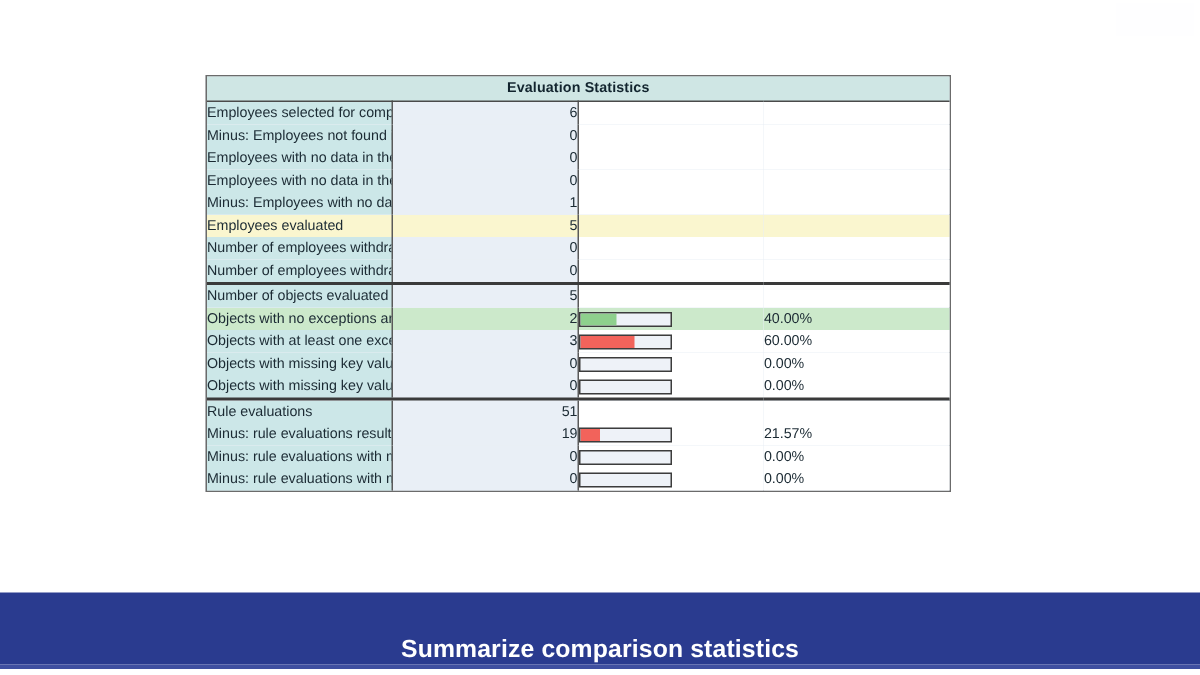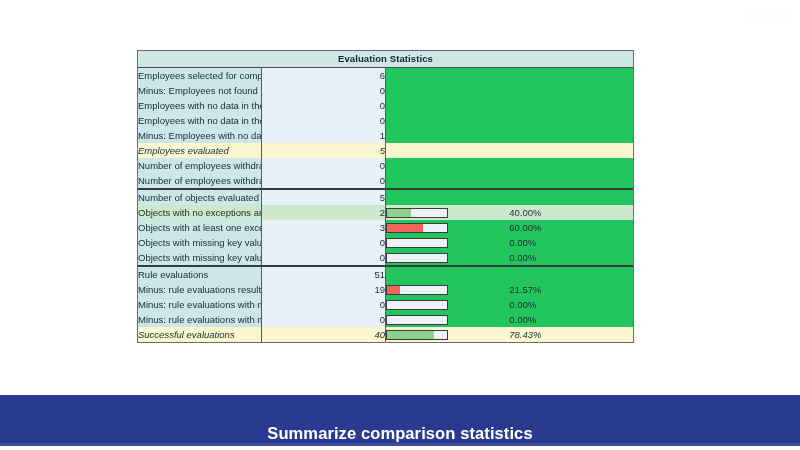--- a/index.html
+++ b/index.html
@@ -86,23 +86,23 @@
     width: 50px;
     padding-left: 3px;
     font-size: 9.5px;
     margin-left: 14px;
   }
 
   
   .t-cyan   td.c-label { background: #cce7e8; }
   .t-cyan   td.c-num   { background: #e9eff6; }
   .t-cyan   td.c-bar,
-  .t-cyan   td.c-pct   { background: #22c55e; }
-
-  .t-yellow td { background: #faf6cf; font-style: italic; }
+  .t-cyan   td.c-pct   { background: #ffffff; }
+
+  .t-yellow td { background: #faf6cf; }
   .t-green  td { background: #cce9cb; }
 
   .sep-top td { border-top: 2px solid #3a3a3a; }
 
   
   .bar-wrap {
     border: 1px solid #3c3c3c;
     background: #eef2f8;
     height: 10px;
     width: 62px;
@@ -280,30 +280,20 @@
         <tr class="drow t-cyan">
           <td class="c-label">Minus: rule evaluations with missing key values in the Control System</td>
           <td class="c-num">0</td>
           <td class="c-bar">
             <div class="bar-wrap">
               <div class="bar-fill bar-green" style="width: 0%;"></div>
             </div>
           </td>
           <td class="c-pct">0.00%</td>
         </tr>
-        <tr class="drow t-yellow">
-          <td class="c-label">Successful evaluations</td>
-          <td class="c-num">40</td>
-          <td class="c-bar">
-            <div class="bar-wrap">
-              <div class="bar-fill bar-green" style="width: 78.43%;"></div>
-            </div>
-          </td>
-          <td class="c-pct">78.43%</td>
-        </tr>
       </tbody>
   </table>
 </div>
 
 <div class="banner">
   <span class="banner-text">Summarize comparison statistics</span>
 </div>
 <div class="banner-strip"></div>
 
 </body></html>

